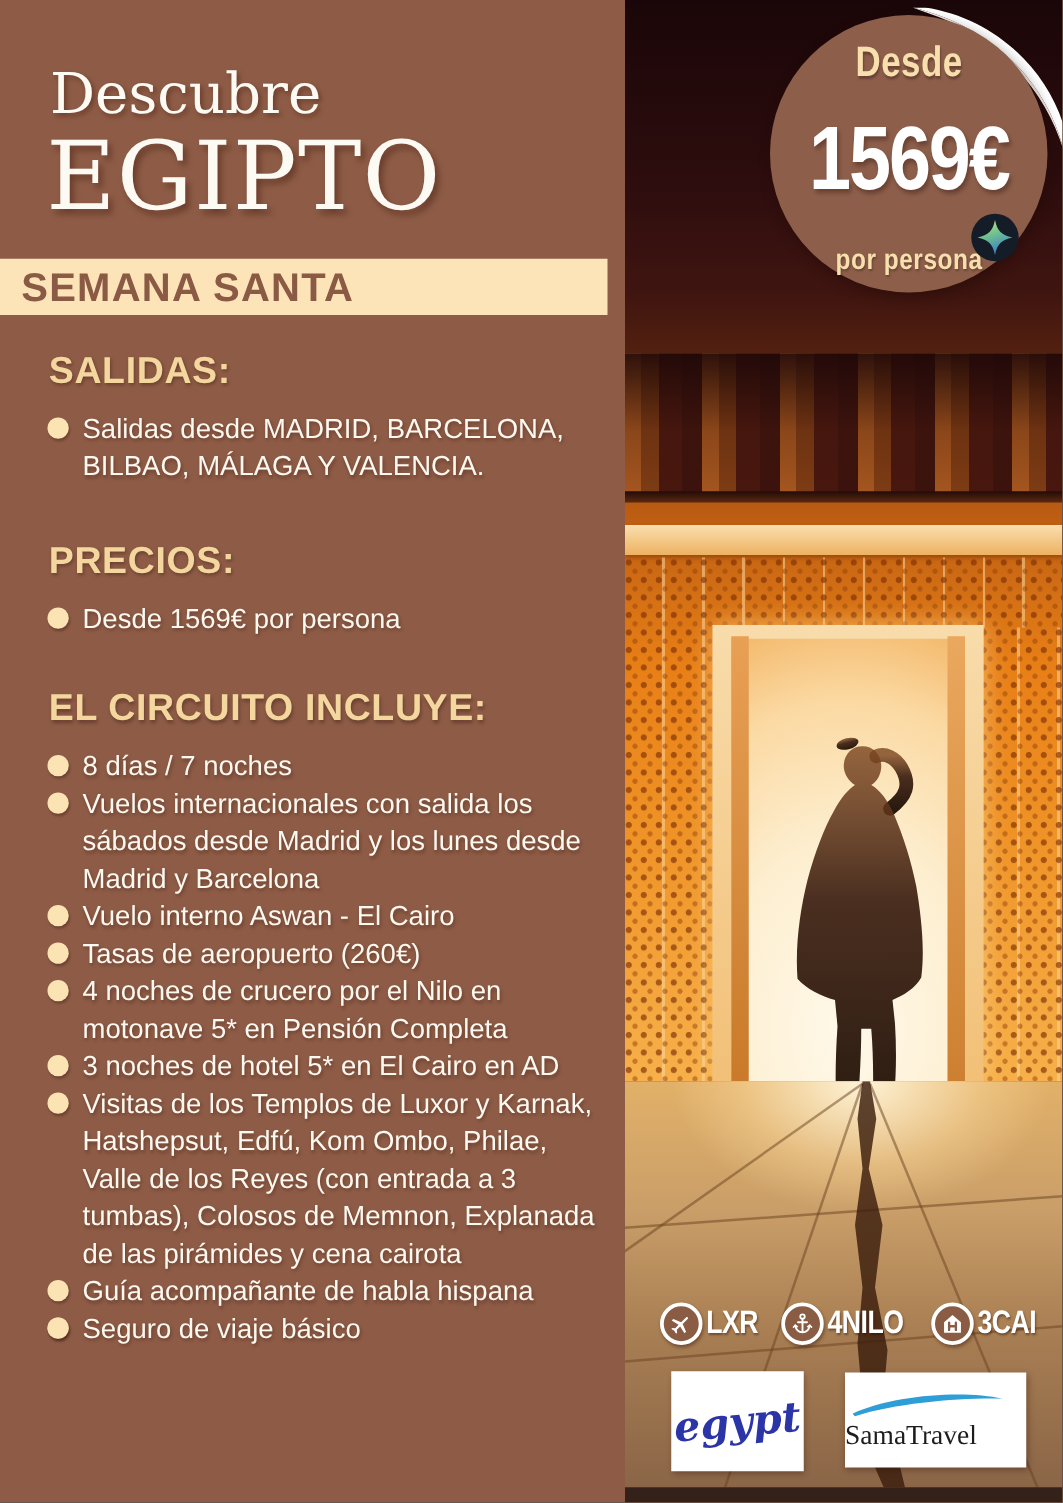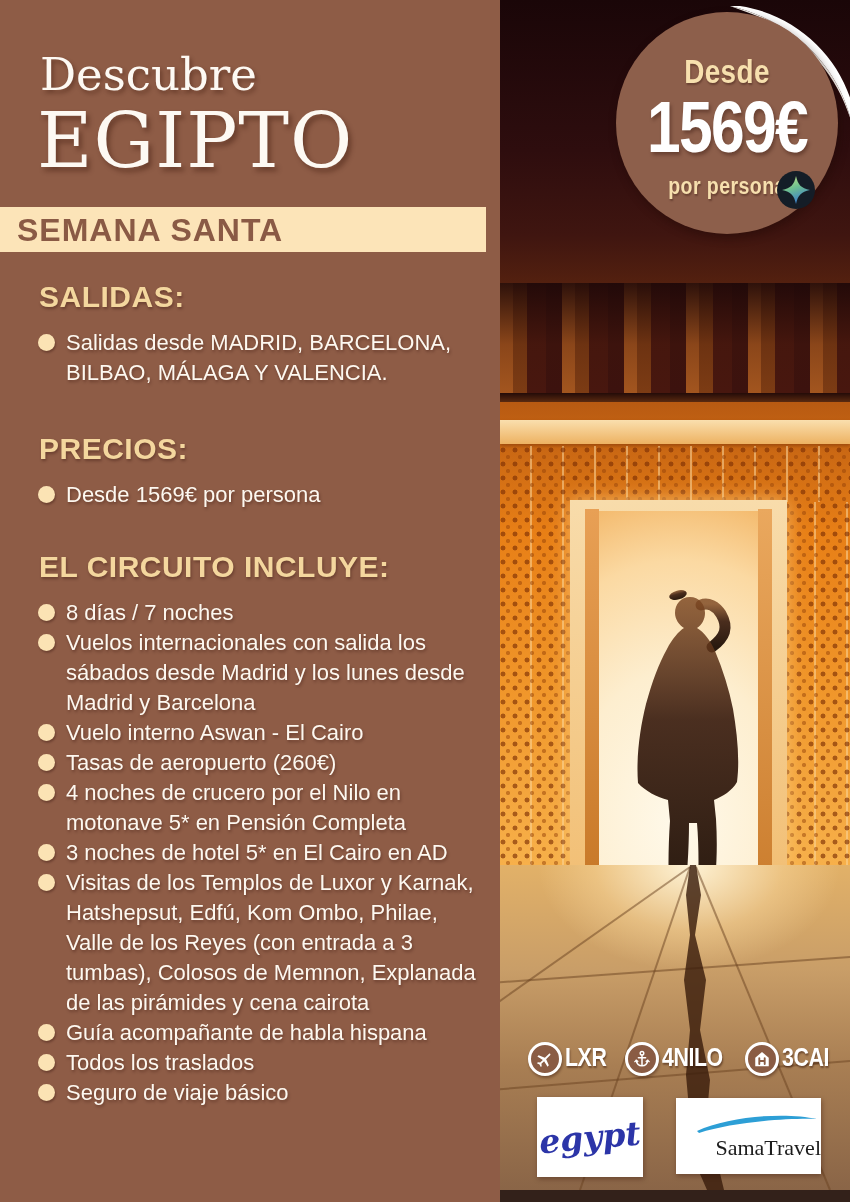--- a/index.html
+++ b/index.html
@@ -43,21 +43,21 @@
     background:
       radial-gradient(60% 45% at 54% 0%, rgba(255,246,220,.95), rgba(255,224,168,.4) 45%, rgba(255,224,168,0) 72%),
       linear-gradient(#e2b168,#c99e68 32%,#a87e53 62%,#8a6547 100%);}
   .floor-svg{position:absolute;left:0;top:0;}
   .bottom-strip{position:absolute;left:0;top:1190px;width:100%;height:12px;background:#33211a;}
   
   .badge-wrap{position:absolute;left:612px;top:6px;width:240px;height:240px;}
   .curl-svg{position:absolute;left:0;top:0;}
   .badge-circle{position:absolute;left:4px;top:6px;width:222px;height:222px;border-radius:50%;
     background:#8d5f4b;box-shadow:2px 4px 10px rgba(30,8,5,.45);
-    display:flex;flex-direction:column;justify-content:center;text-align:center;}
+    display:flex;flex-direction:column;align-items:center;justify-content:center;text-align:center;gap:21px;}
   .badge-desde{color:#f7e0ae;font-size:34px;font-weight:bold;letter-spacing:.5px;
     transform:scaleX(.82);margin-top:6px;text-shadow:1px 2px 2px rgba(40,12,6,.35);}
   .badge-price{color:#ffffff;font-size:72px;font-weight:bold;letter-spacing:-2px;line-height:1.02;
     transform:scaleX(.84);text-shadow:2px 3px 4px rgba(40,12,6,.35);}
   .badge-per{color:#f7e0ae;font-size:23px;font-weight:bold;letter-spacing:.5px;
     transform:scaleX(.85);margin-top:8px;text-shadow:1px 2px 2px rgba(40,12,6,.35);}
   .spark{position:absolute;right:22px;bottom:24px;}
   
   .title1{position:absolute;left:40px;top:48px;margin:0;color:#fdf9f3;font-weight:normal;
     font-family:"DejaVu Serif","Liberation Serif",serif;font-size:45px;line-height:54px;
@@ -87,21 +87,21 @@
   .t-circle{width:28px;height:28px;border:3px solid #fff;border-radius:50%;background:#8a5c44;
     display:flex;align-items:center;justify-content:center;box-shadow:1px 2px 3px rgba(40,10,5,.4);}
   .t-label{color:#fff;font-size:26px;font-weight:bold;letter-spacing:-.5px;transform:scaleX(.82);
     transform-origin:left center;text-shadow:1px 2px 2px rgba(40,10,5,.45);}
   
   .logo-box{position:absolute;background:#fff;box-shadow:1px 2px 5px rgba(40,10,5,.35);}
   .logo-egypt{left:537px;top:1097px;width:106px;height:80px;display:flex;align-items:center;justify-content:center;}
   .egypt-text{font-family:"DejaVu Serif","Liberation Serif",serif;font-style:italic;font-weight:bold;
     color:#2c35a8;font-size:33px;transform:rotate(-5deg);}
   .logo-sama{left:676px;top:1098px;width:145px;height:76px;display:flex;flex-direction:column;
-    align-items:flex-end;justify-content:center;}
+    align-items:flex-start;justify-content:center;}
   .sama-text{font-family:"Liberation Serif","DejaVu Serif",serif;color:#1c1c1c;font-size:22px;margin-top:1px;}
 </style>
 </head>
 <body>
 
 <div class="poster">
 
   <div class="photo">
     <div class="sky-top"></div>
     <div class="colonnade"></div>
@@ -210,21 +210,21 @@
     <h3>EL CIRCUITO INCLUYE:</h3>
     <ul class="blist">
       <li><span class="bullet"></span><span>8 días / 7 noches</span></li>
       <li><span class="bullet"></span><span>Vuelos internacionales con salida los sábados desde Madrid y los lunes desde Madrid y Barcelona</span></li>
       <li><span class="bullet"></span><span>Vuelo interno Aswan - El Cairo</span></li>
       <li><span class="bullet"></span><span>Tasas de aeropuerto (260€)</span></li>
       <li><span class="bullet"></span><span>4 noches de crucero por el Nilo en motonave 5* en Pensión Completa</span></li>
       <li><span class="bullet"></span><span>3 noches de hotel 5* en El Cairo en AD</span></li>
       <li><span class="bullet"></span><span>Visitas de los Templos de Luxor y Karnak, Hatshepsut, Edfú, Kom Ombo, Philae, Valle de los Reyes (con entrada a 3 tumbas), Colosos de Memnon, Explanada de las pirámides y cena cairota</span></li>
       <li><span class="bullet"></span><span>Guía acompañante de habla hispana</span></li>
-      <li><span class="bullet"></span><span>Todos los traslados</span></li>
+      <li><span class="bullet"></span></li>
       <li><span class="bullet"></span><span>Seguro de viaje básico</span></li>
     </ul>
   </section>
 
 
   <div class="transport-row">
     <div class="t-item">
       <span class="t-circle">
         <svg width="18" height="18" viewBox="0 0 20 20" transform="rotate(45)">
           <path d="M2,12 L9,9.2 L9,3 C9,1.4 11,1.4 11,3 L11,9.2 L18,12 L18,14 L11,12.4 L11,16.6 L13,18.2 L13,19.6 L10,18.7 L7,19.6 L7,18.2 L9,16.6 L9,12.4 L2,14 Z" fill="#ffffff"></path>

